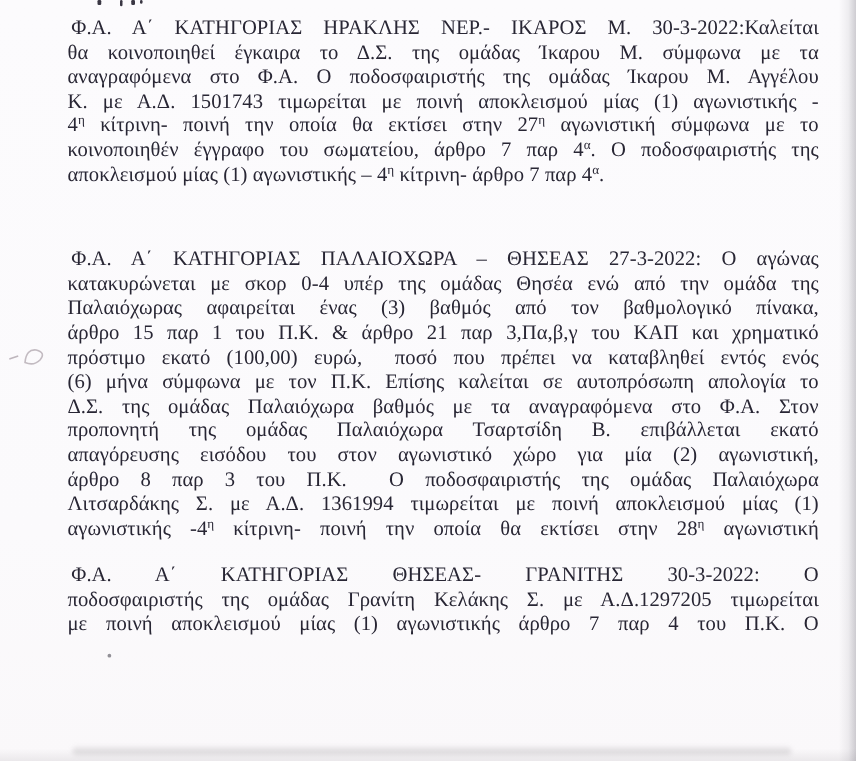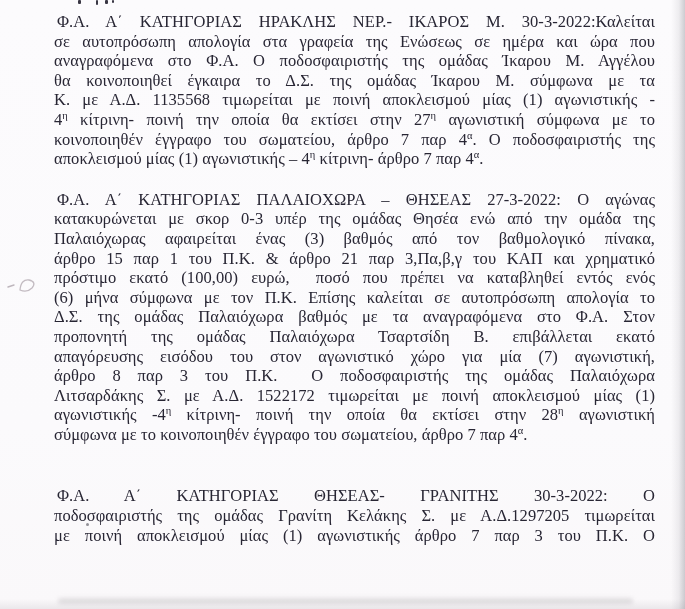--- a/index.html
+++ b/index.html
@@ -41,22 +41,22 @@
     left: 54px;
     top: 0;
     width: 601px;
     color: #282634;
     font-size: 16.5px;
     line-height: 19.6px;
     letter-spacing: 0.05px;
   }
   .para { margin: 0; }
   .para-1 { margin-top: 12px; }
-  .para-2 { margin-top: 21px; }
-  .para-3 { margin-top: 42px; }
+  .para-2 { margin-top: 48px; }
+  .para-3 { margin-top: 18px; }
   .line { text-align: justify; white-space: normal; }
   .line.full { text-align-last: justify; }
   .line.first { padding-left: 3px; }
   .line sup {
     font-size: 10.5px;
     line-height: 0;
     vertical-align: 6px;
     letter-spacing: 0;
   }
   
@@ -74,47 +74,45 @@
 <div class="page">
 
   <span class="top-fragment frag-a"></span>
   <span class="top-fragment frag-b"></span>
   <span class="top-fragment frag-c"></span>
   <span class="top-fragment frag-d"></span>
 
   <div class="textcol">
     <div class="para para-1">
         <div class="line full first">Φ.Α. Α΄ ΚΑΤΗΓΟΡΙΑΣ ΗΡΑΚΛΗΣ ΝΕΡ.- ΙΚΑΡΟΣ Μ. 30-3-2022:Καλείται</div>
-        <div class="line full">σε αυτοπρόσωπη απολογία στα γραφεία της Ενώσεως σε ημέρα και ώρα που</div>
+        <div class="line full">θα κοινοποιηθεί έγκαιρα το Δ.Σ. της ομάδας Ίκαρου Μ. σύμφωνα με τα</div>
         <div class="line full">αναγραφόμενα στο Φ.Α. Ο ποδοσφαιριστής της ομάδας Ίκαρου Μ. Αγγέλου</div>
-        <div class="line full">θα κοινοποιηθεί έγκαιρα το Δ.Σ. της ομάδας Ίκαρου Μ. σύμφωνα με τα</div>
-        <div class="line full">Κ. με Α.Δ. 1135568 τιμωρείται με ποινή αποκλεισμού μίας (1) αγωνιστικής -</div>
+        <div class="line full">Κ. με Α.Δ. 1501743 τιμωρείται με ποινή αποκλεισμού μίας (1) αγωνιστικής -</div>
         <div class="line full">4<sup>η</sup> κίτρινη- ποινή την οποία θα εκτίσει στην 27<sup>η</sup> αγωνιστική σύμφωνα με το</div>
         <div class="line full">κοινοποιηθέν έγγραφο του σωματείου, άρθρο 7 παρ 4<sup>α</sup>. Ο ποδοσφαιριστής της</div>
         <div class="line">αποκλεισμού μίας (1) αγωνιστικής – 4<sup>η</sup> κίτρινη- άρθρο 7 παρ 4<sup>α</sup>.</div>
       </div>
     <div class="para para-2">
         <div class="line full first">Φ.Α. Α΄ ΚΑΤΗΓΟΡΙΑΣ ΠΑΛΑΙΟΧΩΡΑ – ΘΗΣΕΑΣ 27-3-2022: Ο αγώνας</div>
-        <div class="line full">κατακυρώνεται με σκορ 0-3 υπέρ της ομάδας Θησέα ενώ από την ομάδα της</div>
+        <div class="line full">κατακυρώνεται με σκορ 0-4 υπέρ της ομάδας Θησέα ενώ από την ομάδα της</div>
         <div class="line full">Παλαιόχωρας αφαιρείται ένας (3) βαθμός από τον βαθμολογικό πίνακα,</div>
         <div class="line full">άρθρο 15 παρ 1 του Π.Κ. &amp; άρθρο 21 παρ 3,Πα,β,γ του ΚΑΠ και χρηματικό</div>
         <div class="line full">πρόστιμο εκατό (100,00) ευρώ,&nbsp; ποσό που πρέπει να καταβληθεί εντός ενός</div>
         <div class="line full">(6) μήνα σύμφωνα με τον Π.Κ. Επίσης καλείται σε αυτοπρόσωπη απολογία το</div>
         <div class="line full">Δ.Σ. της ομάδας Παλαιόχωρα βαθμός με τα αναγραφόμενα στο Φ.Α. Στον</div>
         <div class="line full">προπονητή της ομάδας Παλαιόχωρα Τσαρτσίδη Β. επιβάλλεται εκατό</div>
-        <div class="line full">απαγόρευσης εισόδου του στον αγωνιστικό χώρο για μία (7) αγωνιστική,</div>
+        <div class="line full">απαγόρευσης εισόδου του στον αγωνιστικό χώρο για μία (2) αγωνιστική,</div>
         <div class="line full">άρθρο 8 παρ 3 του Π.Κ.&nbsp; Ο ποδοσφαιριστής της ομάδας Παλαιόχωρα</div>
-        <div class="line full">Λιτσαρδάκης Σ. με Α.Δ. 1522172 τιμωρείται με ποινή αποκλεισμού μίας (1)</div>
+        <div class="line full">Λιτσαρδάκης Σ. με Α.Δ. 1361994 τιμωρείται με ποινή αποκλεισμού μίας (1)</div>
         <div class="line full">αγωνιστικής -4<sup>η</sup> κίτρινη- ποινή την οποία θα εκτίσει στην 28<sup>η</sup> αγωνιστική</div>
-        <div class="line">σύμφωνα με το κοινοποιηθέν έγγραφο του σωματείου, άρθρο 7 παρ 4<sup>α</sup>.</div>
       </div>
     <div class="para para-3">
         <div class="line full first">Φ.Α. Α΄ ΚΑΤΗΓΟΡΙΑΣ ΘΗΣΕΑΣ- ΓΡΑΝΙΤΗΣ 30-3-2022: Ο</div>
         <div class="line full">ποδοσφαιριστής της ομάδας Γρανίτη Κελάκης Σ. με Α.Δ.1297205 τιμωρείται</div>
-        <div class="line full">με ποινή αποκλεισμού μίας (1) αγωνιστικής άρθρο 7 παρ 3 του Π.Κ. Ο</div>
+        <div class="line full">με ποινή αποκλεισμού μίας (1) αγωνιστικής άρθρο 7 παρ 4 του Π.Κ. Ο</div>
       </div>
   </div>
 
   <span class="speck"></span>
 
   <svg class="pencil-mark" width="40" height="24" viewBox="0 0 40 24">
     <path d="M3 15 l6 -2" stroke="#aaa0a8" stroke-width="1.4" fill="none" stroke-linecap="round"></path>
     <path d="M15 18 q1 -11 9 -10 q8 2 3 8 q-5 5 -12 2" stroke="#b0a6ae" stroke-width="1.3" fill="none" stroke-linecap="round"></path>
   </svg>
 

